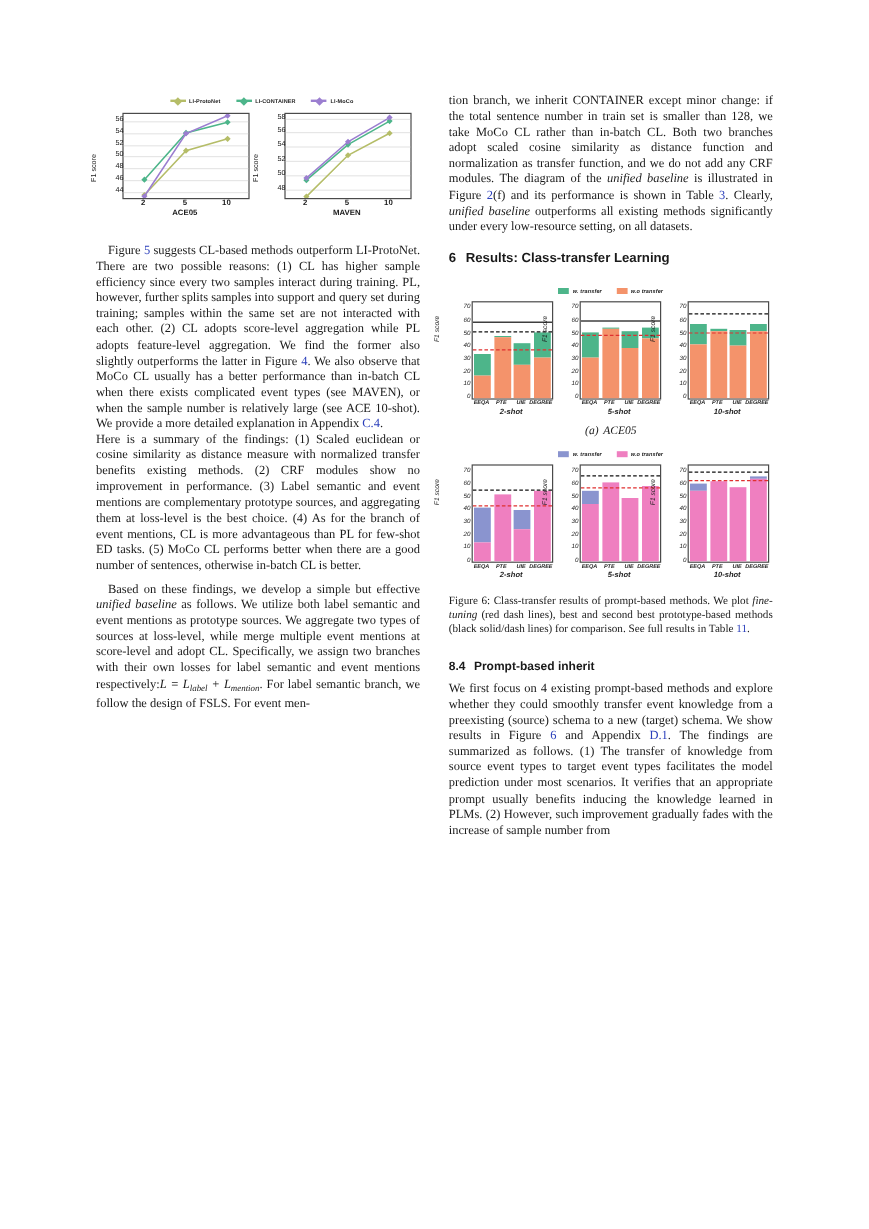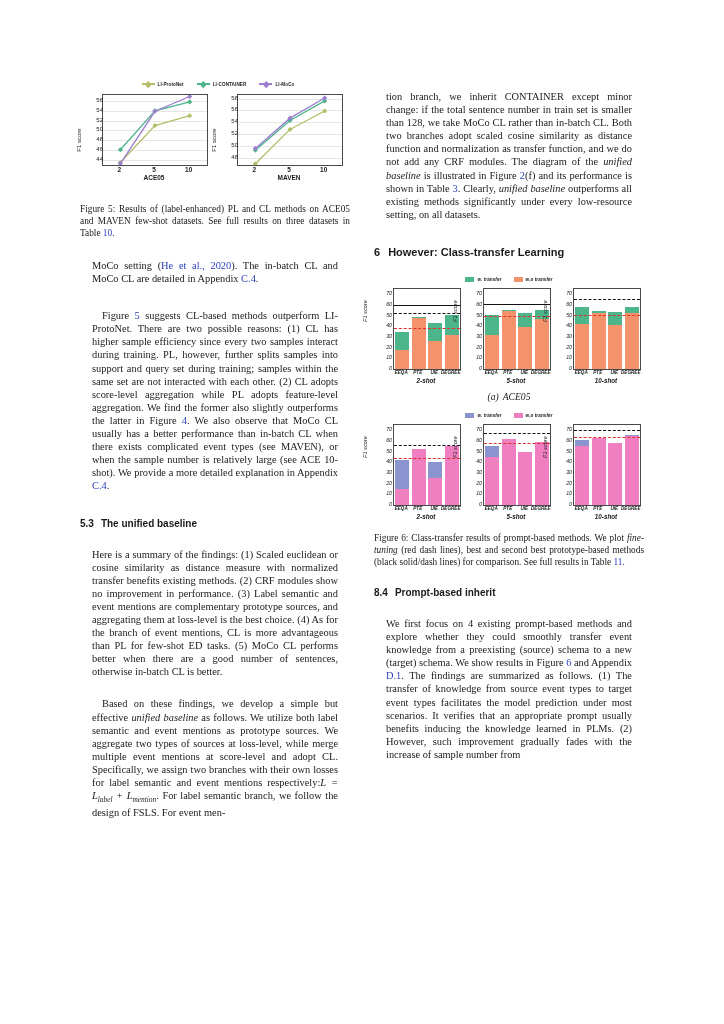--- a/index.html
+++ b/index.html
@@ -30,21 +30,21 @@
     height: 900px;
     display: flex;
     gap: 24px;
   }
   .col {
     width: 270px;
     display: flex;
     flex-direction: column;
   }
   p {
-    margin: 12px;
+    margin: 0;
     font-size: 10.4px;
     line-height: 13.1px;
     text-align: justify;
     text-justify: inter-word;
     hyphens: manual;
   }
   p.indent { text-indent: 10px; }
   p.spaced { margin-top: 7px; }
   .caption {
     font-size: 9.3px;
@@ -325,38 +325,35 @@
               <div class="ytick" style="top: 29.2881px;">54</div>
               <div class="ytick" style="top: 17.4237px;">56</div>
               <div class="ytick" style="top: 5.55932px;">58</div>
               <div class="xtick" style="left: 39.3333px;">2</div>
               <div class="xtick" style="left: 74px;">5</div>
               <div class="xtick" style="left: 108.667px;">10</div>
             </div>
         </div>
       </div>
 
-      <p class="caption"><span>Figure 5:</span><span> Results of (label-enhanced) PL and CL methods on ACE05 and MAVEN few-shot datasets. See full results on three datasets in Table </span><span class="ref">10</span><span>.</span></p>
-
-      <p class="spaced" style="margin-top:20px"><span>MoCo setting (</span><span class="ref">He et al., 2020</span><span>). The in-batch CL and MoCo CL are detailed in Appendix </span><span class="ref">C.4</span><span>.</span></p>
+
 
       <p class="indent"><span>Figure </span><span class="ref">5</span><span> suggests CL-based methods outperform LI-ProtoNet. There are two possible reasons: (1) CL has higher sample efficiency since every two samples interact during training. PL, however, further splits samples into support and query set during training; samples within the same set are not interacted with each other. (2) CL adopts score-level aggregation while PL adopts feature-level aggregation. We find the former also slightly outperforms the latter in Figure </span><span class="ref">4</span><span>. We also observe that MoCo CL usually has a better performance than in-batch CL when there exists complicated event types (see MAVEN), or when the sample number is relatively large (see ACE 10-shot). We provide a more detailed explanation in Appendix </span><span class="ref">C.4</span><span>.</span></p>
 
-      <h3 class="subsection"><span class="num">5.3</span><span>The unified baseline</span></h3>
 
       <p>Here is a summary of the findings: (1) Scaled euclidean or cosine similarity as distance measure with normalized transfer benefits existing methods. (2) CRF modules show no improvement in performance. (3) Label semantic and event mentions are complementary prototype sources, and aggregating them at loss-level is the best choice.  (4) As for the branch of event mentions, CL is more advantageous than PL for few-shot ED tasks. (5) MoCo CL performs better when there are a good number of sentences, otherwise in-batch CL is better.</p>
 
       <p class="indent spaced"><span>Based on these findings, we develop a simple but effective </span><span class="it">unified baseline</span><span> as follows. We utilize both label semantic and event mentions as prototype sources.  We aggregate two types of sources at loss-level, while merge multiple event mentions at score-level and adopt CL. Specifically, we assign two branches with their own losses for label semantic and event mentions respectively:</span><span class="mathline"><span>L = L</span><sub>label</sub><span> + L</span><sub>mention</sub></span><span>. For label semantic branch, we follow the design of FSLS. For event men-</span></p>
     </div>
 
     <div class="col">
 
       <p><span>tion branch, we inherit CONTAINER except minor change: if the total sentence number in train set is smaller than 128, we take MoCo CL rather than in-batch CL. Both two branches adopt scaled cosine similarity as distance function and normalization as transfer function, and we do not add any CRF modules.  The diagram of the </span><span class="it">unified baseline</span><span> is illustrated in Figure </span><span class="ref">2</span><span>(f) and its performance is shown in Table </span><span class="ref">3</span><span>.  Clearly, </span><span class="it">unified baseline</span><span> outperforms all existing methods significantly under every low-resource setting, on all datasets.</span></p>
 
-      <h2 class="section"><span class="num">6</span><span>However: Class-transfer Learning</span></h2>
+      <h2 class="section"><span class="num">6</span><span>Results: Class-transfer Learning</span></h2>
 
 
       <div class="fig6-block" style="margin-top:9px">
         <div class="fig6-legend">
           <div class="lg-item">
             <span class="lg-sw" style="background:#4db58a"></span>
             <span class="lg-text">w. transfer</span>
           </div>
           <div class="lg-item">
             <span class="lg-sw" style="background:#f4936b"></span>

